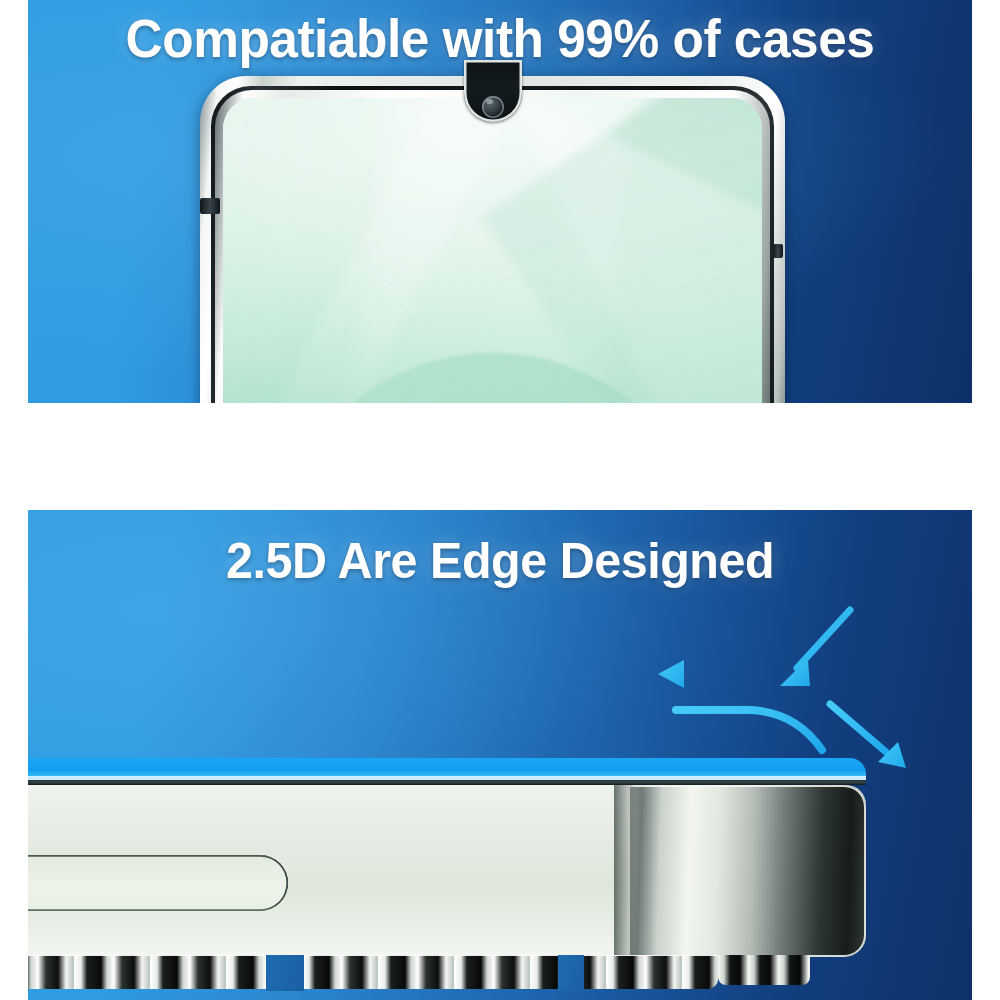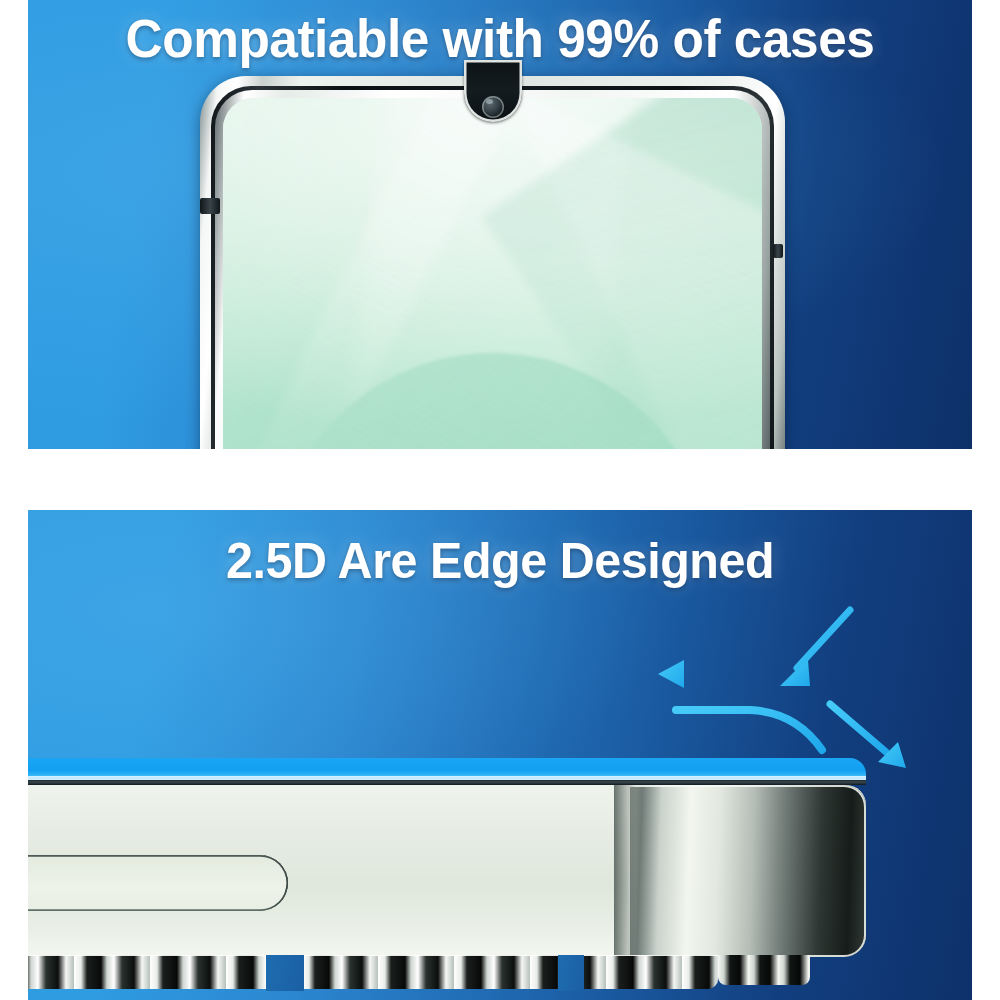--- a/index.html
+++ b/index.html
@@ -4,21 +4,21 @@
 <title>Screen Protector Product Feature Panels</title>
 <style>
   * { margin:0; padding:0; box-sizing:border-box; }
   html,body { width:1000px; height:1000px; background:#ffffff; overflow:hidden; }
   body { font-family:"Liberation Sans", sans-serif; }
 
   .sheet { position:relative; width:1000px; height:1000px; background:#ffffff; }
 
   
   .panel { position:absolute; left:28px; width:944px; overflow:hidden; }
-  #panel-top    { top:0px;   height:449px; }
+  #panel-top    { top:0px;   height:403px; }
   #panel-bottom { top:510px; height:551px; }
 
   .panel-bg {
     position:absolute; inset:0;
     background:linear-gradient(100deg,#2f9ce2 0%,#2f9ce2 14%,#2b86cf 34%,#1d63ab 58%,#123f80 80%,#0d3068 100%);
   }
   .panel-bg.soft-vign::after{
     content:""; position:absolute; inset:0;
     background:radial-gradient(130% 95% at 22% 38%, rgba(86,178,234,.34) 0%, rgba(86,178,234,0) 58%);
   }

